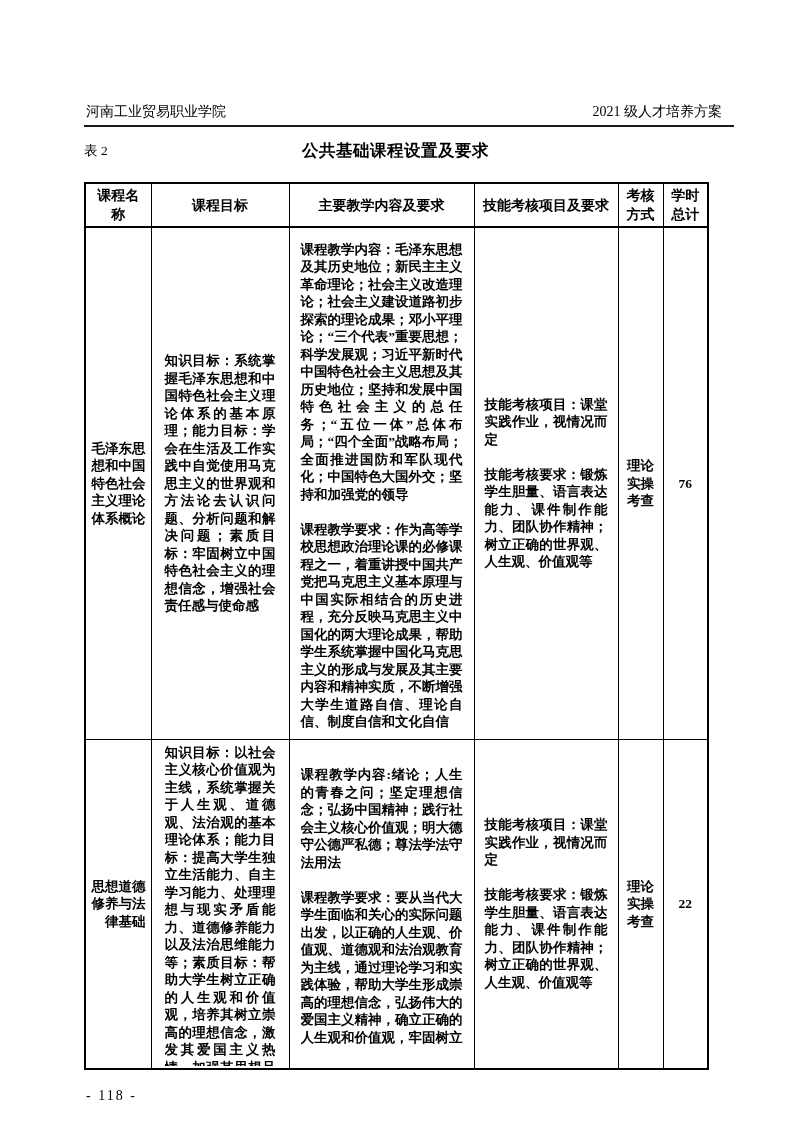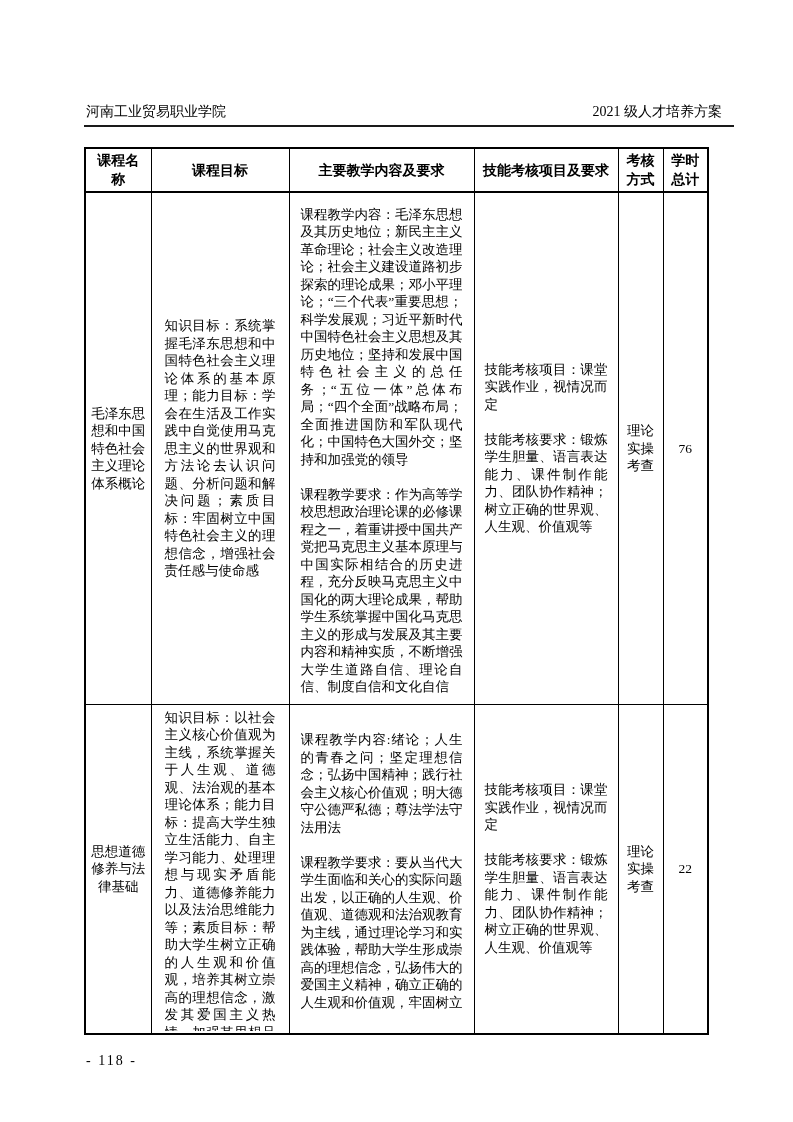--- a/index.html
+++ b/index.html
@@ -83,25 +83,26 @@
     font-weight: bold;
     text-align: center;
     vertical-align: middle;
     line-height: 19px;
     padding: 0 7px;
   }
   .course-table td {
     font-size: 13.5px;
     line-height: 17.5px;
     vertical-align: middle;
+    font-weight: bold;
   }
   tr.row1 { height: 512px; }
   tr.row2 { height: 330px; }
   .c-name {
-    text-align: center;
+    text-align: right;
     padding: 0 5px;
   }
   .c-obj {
     text-align: justify;
     padding: 0 13px;
   }
   .c-obj.va-top { vertical-align: top; padding-top: 4px; }
   .c-content {
     vertical-align: top;
     text-align: justify;
@@ -138,20 +139,24 @@
 
 <div class="page">
   <div class="content">
 
     <div class="running-head">
       <span class="left">河南工业贸易职业学院</span>
       <span class="right">2021 级人才培养方案</span>
     </div>
     <div class="head-rule"></div>
 
+    <div class="caption-row">
+      <span class="tbl-label">表 2</span>
+      <span class="tbl-title">公共基础课程设置及要求</span>
+    </div>
 
     <table class="course-table">
       <colgroup>
         <col style="width:66px">
         <col style="width:138px">
         <col style="width:185px">
         <col style="width:144px">
         <col style="width:45px">
         <col style="width:45px">
       </colgroup>

